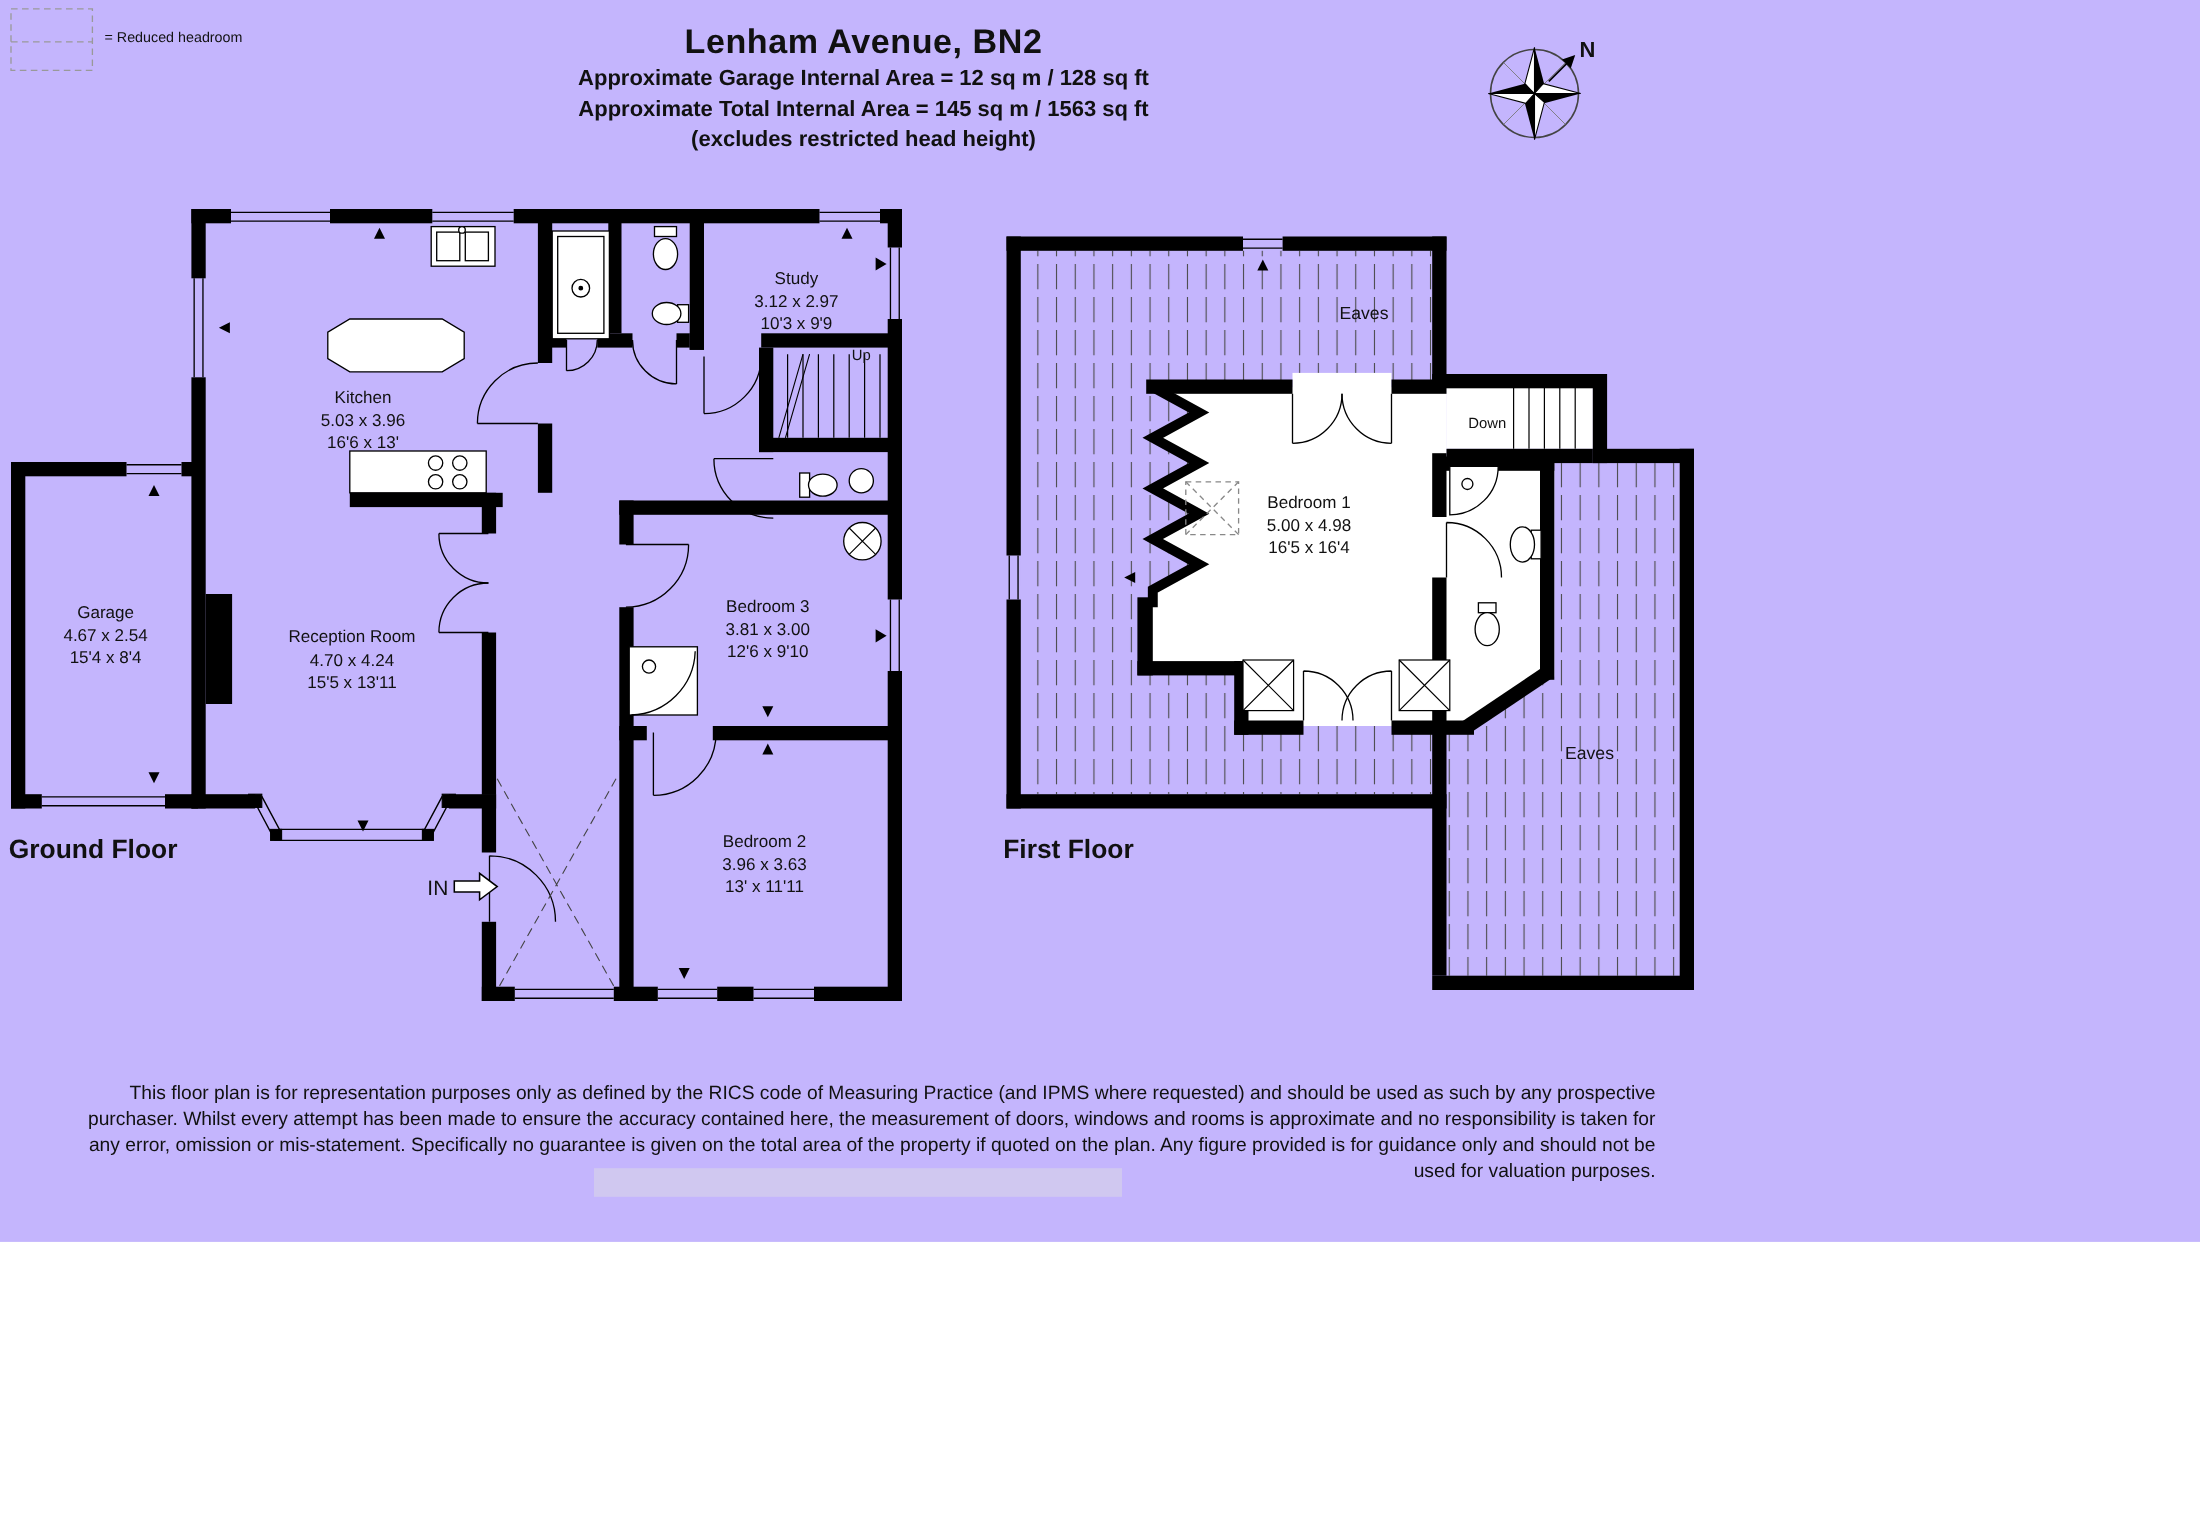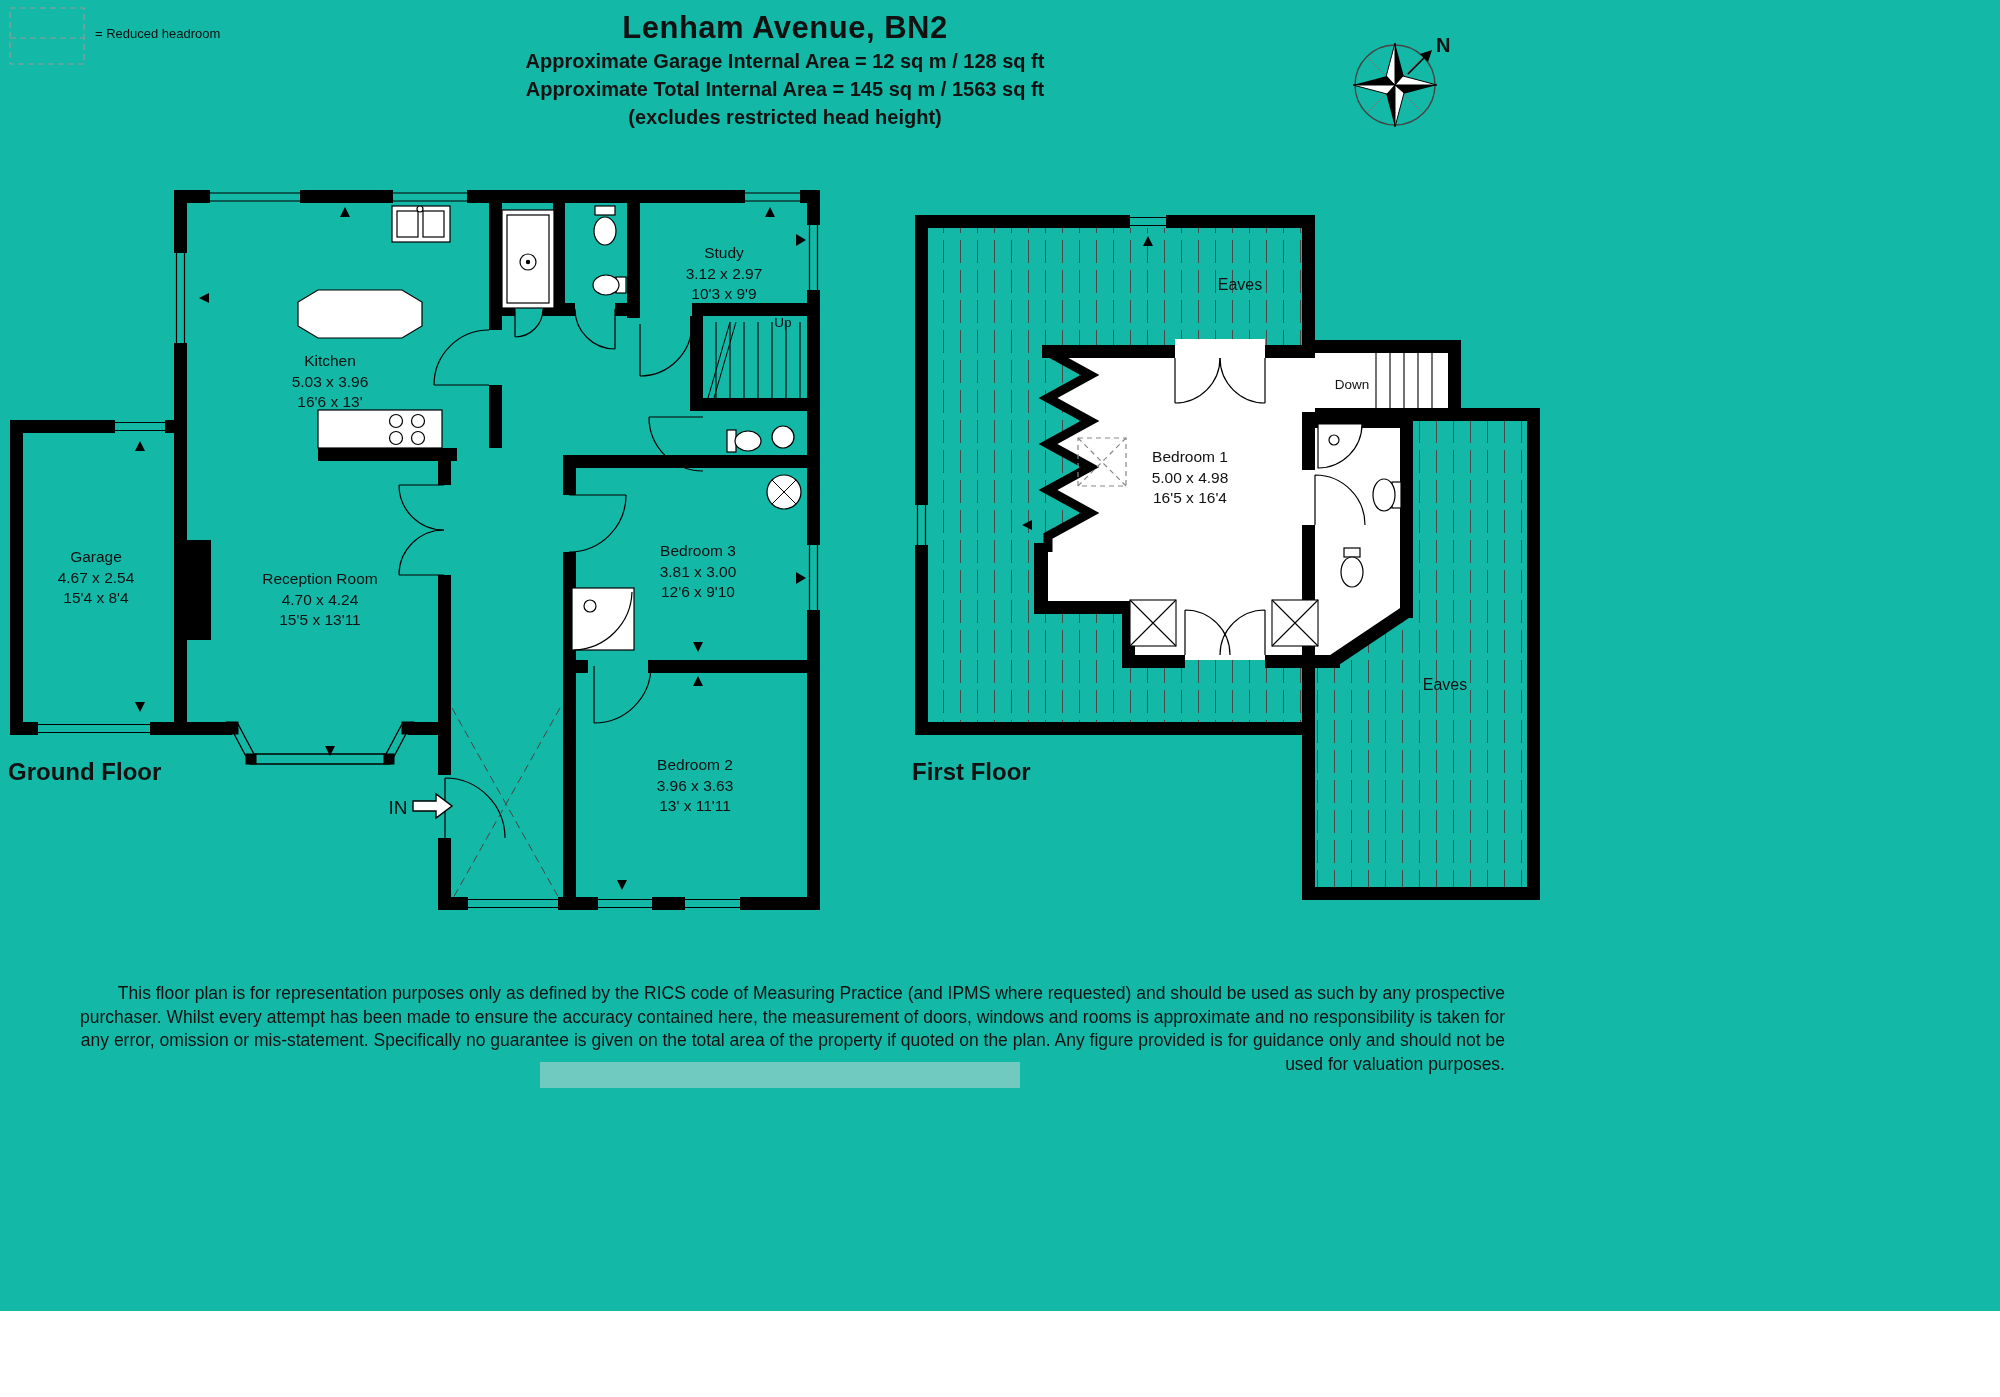--- a/index.html
+++ b/index.html
@@ -1,20 +1,20 @@
 <!DOCTYPE html>
 <html><head>
 <meta charset="utf-8">
 <style>
   html,body{margin:0;padding:0;background:#fff;}
-  .canvas{position:relative;width:2000px;height:1311px;background:#14b8a6;overflow:hidden;
+  .canvas{position:relative;width:2000px;height:1129px;background:#c4b5fd;overflow:hidden;
           font-family:"Liberation Sans",sans-serif;color:#111;}
   .plan-svg{position:absolute;left:0;top:0;}
   .header{position:absolute;left:75px;top:0;width:1420px;text-align:center;}
-  .header h1{margin:10px 0 4px 0;font-size:31px;font-weight:bold;letter-spacing:0.5px;}
+  .header h1{margin:20px 0 4px 0;font-size:31px;font-weight:bold;letter-spacing:0.5px;}
   .header p{margin:0 0 5px 0;font-size:20px;font-weight:bold;}
   .disclaimer{position:absolute;left:75px;top:982px;width:1430px;text-align:right;
               font-size:17.5px;line-height:1.35;color:#111;}
   .wm{position:absolute;left:540px;top:1062px;width:480px;height:26px;background:#e0e0e0;opacity:.45;}
   svg text{font-family:"Liberation Sans",sans-serif;fill:#111;}
   .roomname,.roomdim{font-size:15.5px;}
   .floor-title{font-size:24px;font-weight:bold;}
   .small-ann{font-size:13.5px;}
   .eaves-lbl{font-size:16px;}
   .in-lbl{font-size:19px;}

